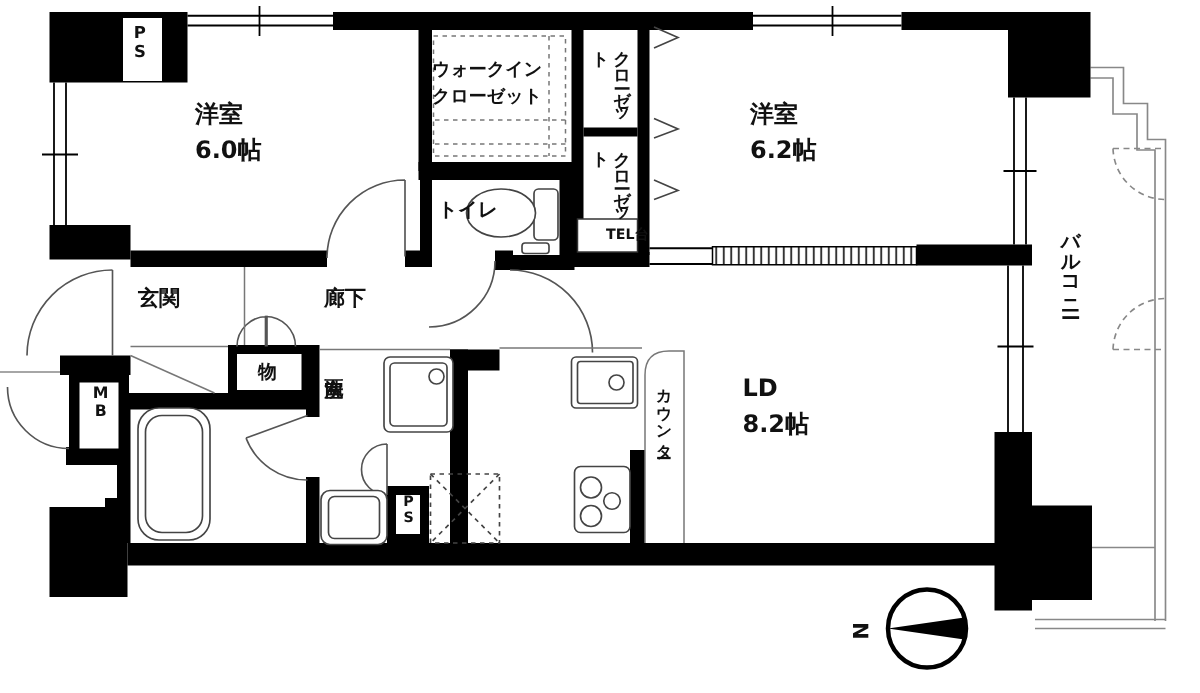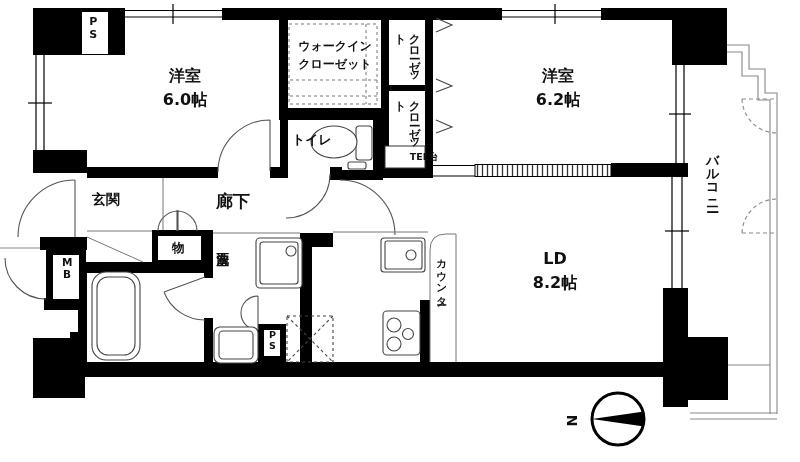--- a/index.html
+++ b/index.html
@@ -1,20 +1,20 @@
 <!DOCTYPE html>
 <html><head>
 <meta charset="utf-8">
 <style>
   html,body{margin:0;padding:0;background:#fff;}
   #stage{position:relative;width:800px;height:462px;background:#fff;overflow:hidden;
          font-family:"DejaVu Sans",sans-serif;}
   #plan-svg{position:absolute;left:0;top:0;}
   .label{position:absolute;color:#111;font-weight:bold;white-space:nowrap;line-height:1.5;}
-  .ctr{text-align:center;}
+  .ctr{text-align:left;}
   .v{writing-mode:vertical-rl;text-orientation:upright;white-space:normal;line-height:1.25;}
   .rot90{transform:rotate(90deg);transform-origin:center center;}
 </style>
 </head>
 <body>
 
 <div id="stage">
 
 <svg id="plan-svg" width="800" height="462" viewBox="0 0 800 462">
   <defs>
@@ -199,21 +199,21 @@
 </div>
 
 <div class="label" style="left:292px;top:130px;font-size:13px;font-family:Liberation Serif, serif;">トイレ</div>
 
 <div class="label ctr" style="left:404px;top:150px;width:40px;font-size:9.5px;">TEL台</div>
 
 <div class="label v" style="left:704px;top:146px;height:100px;font-size:13px;">バルコニー</div>
 
 <div class="label" style="left:92px;top:189px;font-size:14px;">玄関</div>
 
-<div class="label" style="left:216px;top:189px;font-size:17px;">廊下</div>
+<div class="label" style="left:216px;top:189px;font-size:14px;">廊下</div>
 
 <div class="label" style="left:172px;top:239px;font-size:12.5px;">物</div>
 
 <div class="label v" style="left:60px;top:256px;height:42px;font-size:10.5px;">MB</div>
 
 <div class="label v" style="left:215px;top:243px;height:84px;font-size:12.5px;">洗面室</div>
 
 
 <div class="label v" style="left:266px;top:329px;height:30px;font-size:9.5px;">PS</div>
 

